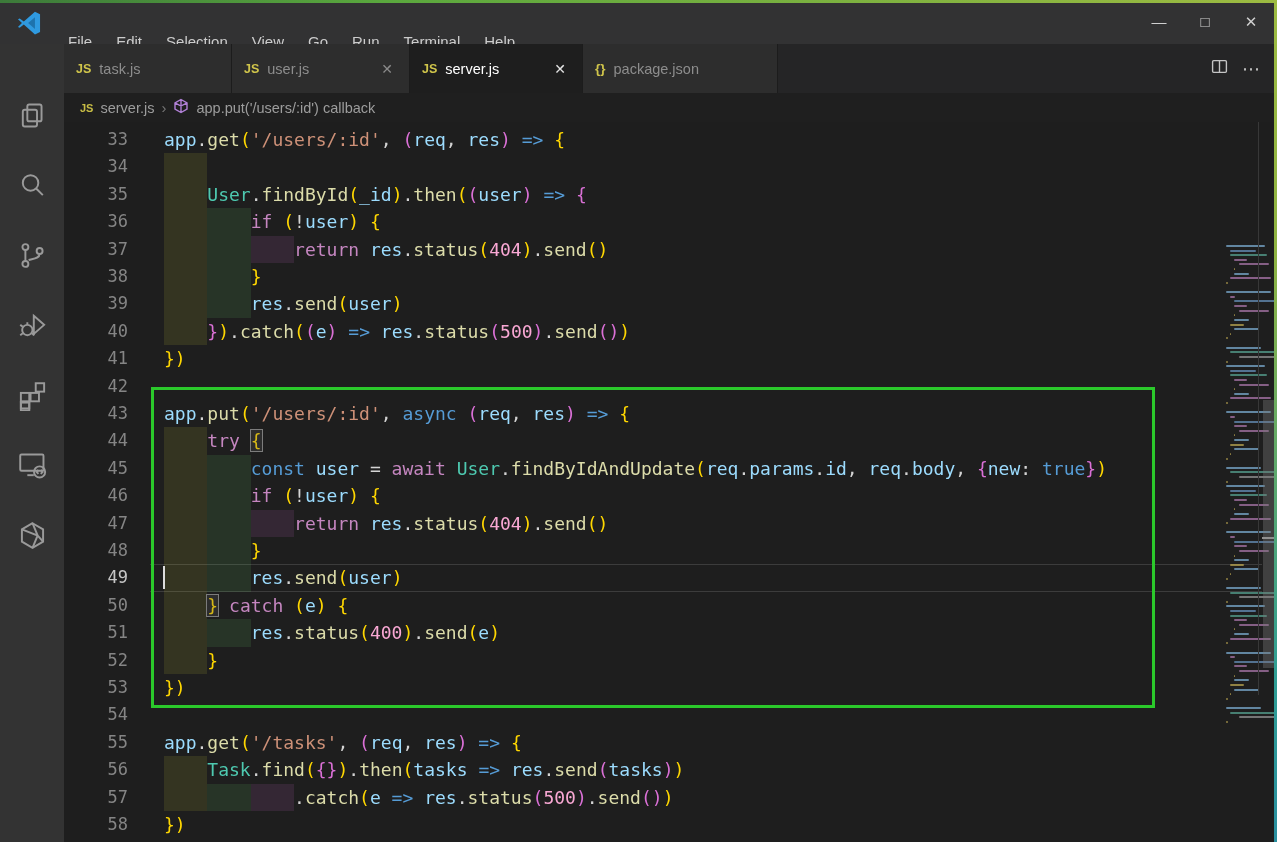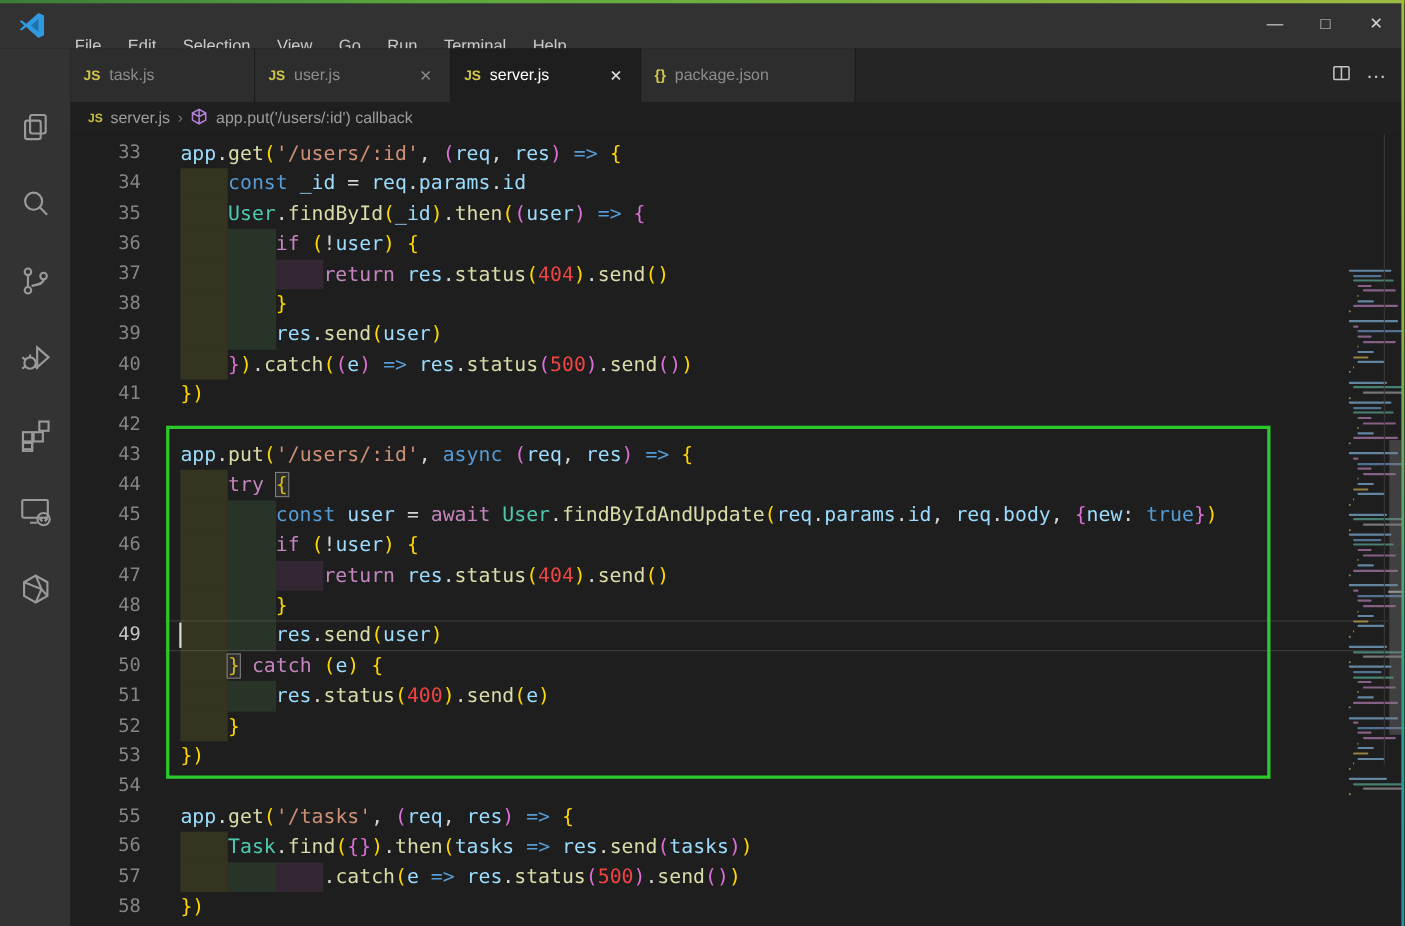--- a/index.html
+++ b/index.html
@@ -51,21 +51,21 @@
   .code-pre{position:absolute;left:100px;top:0;height:27.4px;line-height:27.4px;margin:0;font-size:18px;white-space:pre;}
   .ind{position:absolute;top:0;height:27.4px;width:43.4px;}
   .ind.l1{background:rgba(255,255,64,0.10);}
   .ind.l2{background:rgba(127,255,127,0.10);}
   .ind.l3{background:rgba(255,127,255,0.10);}
   .curline-box{position:absolute;left:86px;width:1112px;top:0;height:27.4px;box-sizing:border-box;
                border-top:1px solid #3c3c3c;border-bottom:1px solid #3c3c3c;}
   .cursor{position:absolute;left:99px;top:2px;width:2px;height:23px;background:#dcdcdc;}
   .match-box{position:absolute;top:2px;width:13px;height:23px;box-sizing:border-box;border:1px solid #7c7c7c;background:rgba(90,90,90,0.25);}
   .tk-v{color:#9CDCFE}.tk-f{color:#DCDCAA}.tk-k{color:#C586C0}.tk-b{color:#569CD6}.tk-s{color:#CE9178}
-  .tk-n{color:#ef4444}.tk-t{color:#4EC9B0}.tk-w{color:#D4D4D4}.tk-g{color:#FFD700}.tk-o{color:#DA70D6}
+  .tk-n{color:#f9a8d4}.tk-t{color:#4EC9B0}.tk-w{color:#D4D4D4}.tk-g{color:#FFD700}.tk-o{color:#DA70D6}
   
   .hl-box{position:absolute;left:151px;top:387px;width:1004px;height:321px;box-sizing:border-box;
           border:3px solid #2bc92b;z-index:30;pointer-events:none;}
   
   .minimap{position:absolute;left:1162px;top:123px;width:92px;height:486px;overflow:hidden;}
   .mm-row{position:absolute;height:2px;border-radius:1px;opacity:0.7;}
   .mm-border{position:absolute;left:1258px;top:122px;width:1px;height:573px;background:#383838;}
   .sb-thumb{position:absolute;left:1263px;top:400px;width:11px;height:268px;background:rgba(121,121,121,0.38);}
   .sb-cursor-marker{position:absolute;left:1262px;top:537px;width:15px;height:2px;background:#909090;}
 </style>
@@ -195,21 +195,20 @@
 
   <div class="editor">
     <div id="rows">
         <div class="code-row" style="top: 4px;">
           <div class="gutter-num">33</div>
           <pre class="code-pre"><span></span><span class="tk-v">app</span><span class="tk-w">.</span><span class="tk-f">get</span><span class="tk-g">(</span><span class="tk-s">'/users/:id'</span><span class="tk-w">, </span><span class="tk-o">(</span><span class="tk-v">req</span><span class="tk-w">, </span><span class="tk-v">res</span><span class="tk-o">)</span><span class="tk-w"> </span><span class="tk-b">=&gt;</span><span class="tk-w"> </span><span class="tk-g">{</span></pre>
         </div>
         <div class="code-row" style="top: 31.4px;">
           <div class="ind l1" style="left: 100px;"></div>
           <div class="gutter-num">34</div>
-          <pre class="code-pre"><span>    </span><span class="tk-b">const</span><span class="tk-w"> </span><span class="tk-v">_id</span><span class="tk-w"> = </span><span class="tk-v">req</span><span class="tk-w">.</span><span class="tk-v">params</span><span class="tk-w">.</span><span class="tk-v">id</span></pre>
         </div>
         <div class="code-row" style="top: 58.8px;">
           <div class="ind l1" style="left: 100px;"></div>
           <div class="gutter-num">35</div>
           <pre class="code-pre"><span>    </span><span class="tk-t">User</span><span class="tk-w">.</span><span class="tk-f">findById</span><span class="tk-g">(</span><span class="tk-v">_id</span><span class="tk-g">)</span><span class="tk-w">.</span><span class="tk-f">then</span><span class="tk-g">(</span><span class="tk-o">(</span><span class="tk-v">user</span><span class="tk-o">)</span><span class="tk-w"> </span><span class="tk-b">=&gt;</span><span class="tk-w"> </span><span class="tk-o">{</span></pre>
         </div>
         <div class="code-row" style="top: 86.2px;">
           <div class="ind l1" style="left: 100px;"></div>
           <div class="ind l2" style="left: 143.4px;"></div>
           <div class="gutter-num">36</div>

